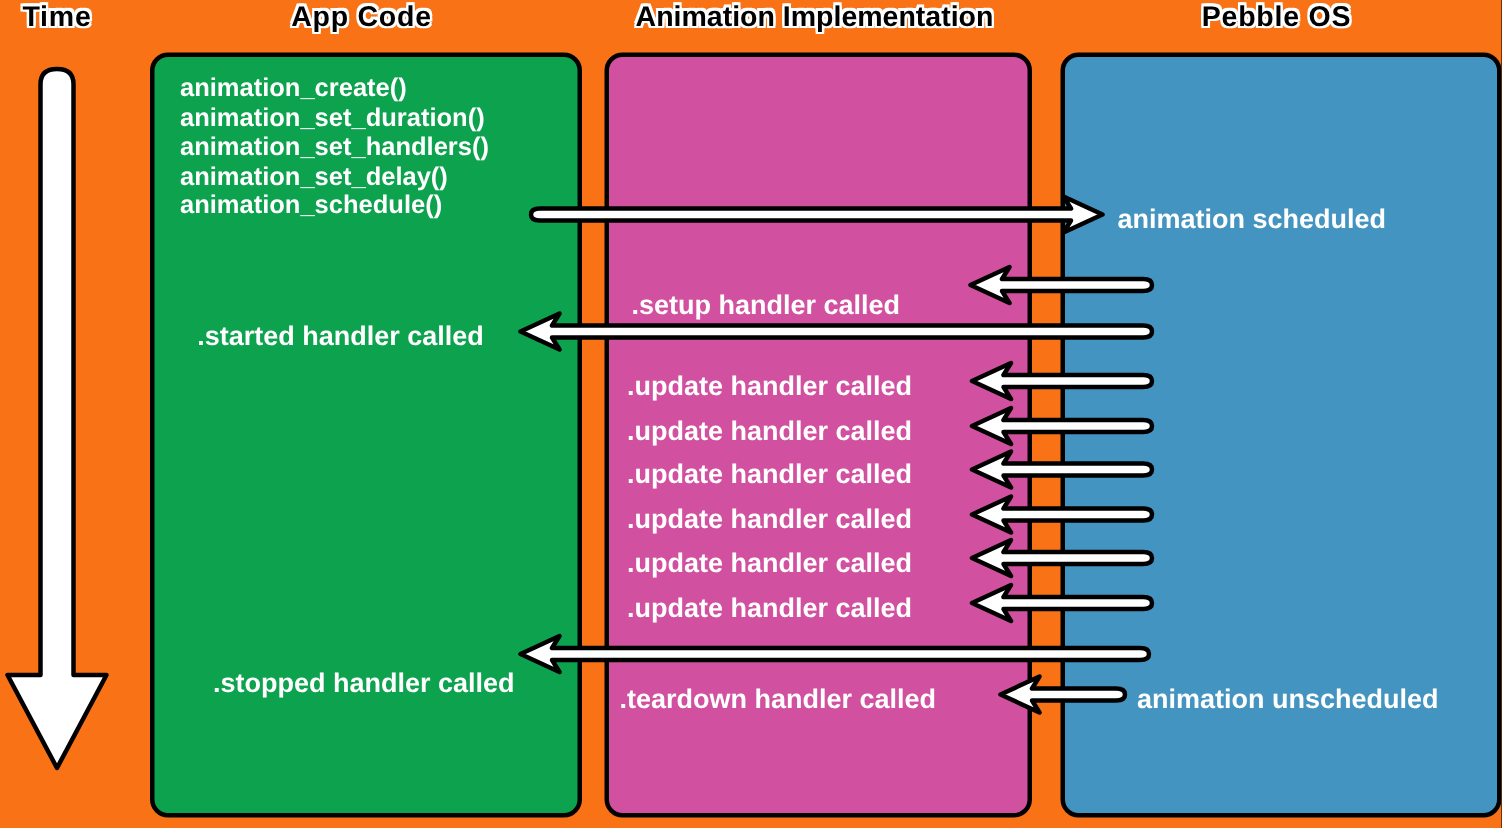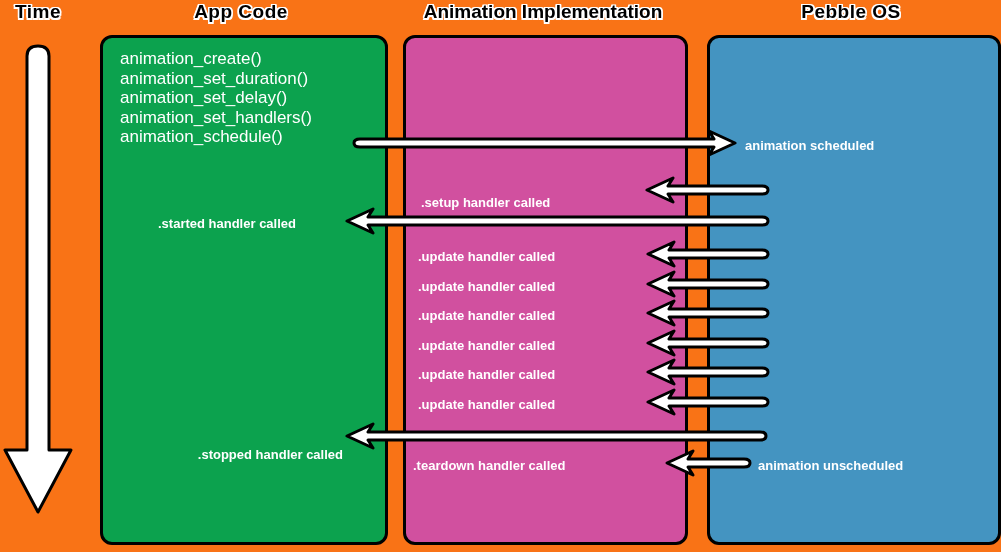--- a/index.html
+++ b/index.html
@@ -14,25 +14,25 @@
       1.5px 1.5px 0 #fff,0 -1.5px 0 #fff,0 1.5px 0 #fff,-1.5px 0 0 #fff,1.5px 0 0 #fff;
     white-space:nowrap;
   }
   .box{
     position:absolute;top:35px;height:504px;border:3px solid #000;border-radius:12px;
   }
   .box-green{left:100px;width:282px;background:#0ca24e;}
   .box-pink{left:403px;width:279px;background:#d1509f;}
   .box-blue{left:707px;width:288px;background:#4494c1;}
   .lbl{
-    position:absolute;color:#fff;font-size:13px;font-weight:700;line-height:20px;
+    position:absolute;color:#fff;font-size:18px;font-weight:700;line-height:20px;
     white-space:nowrap;
   }
   .fn-list div{
-    color:#fff;font-size:17px;font-weight:400;line-height:19.5px;white-space:nowrap;
+    color:#fff;font-size:17px;font-weight:700;line-height:19.5px;white-space:nowrap;
   }
   .fn-list{position:absolute;left:17px;top:11px;}
   .arrow{position:absolute;height:30px;display:block;}
   .time-arrow{position:absolute;left:2px;top:38px;}
 </style>
 </head>
 <body>
 
 <div class="stage">
 
@@ -42,22 +42,22 @@
   <div class="col-header" style="left:398px;width:290px;letter-spacing:0;">Animation Implementation</div>
 
   <svg class="time-arrow" width="72" height="482" viewBox="0 0 72 482">
     <path d="M25,18 Q25,8 36,8 Q47,8 47,18 V412 H69 L36,474 L3,412 H25 Z" fill="#fff" stroke="#000" stroke-width="3" stroke-linejoin="round"></path>
   </svg>
 
   <div class="box box-green">
     <div class="fn-list">
       <div>animation_create()</div>
       <div>animation_set_duration()</div>
+      <div>animation_set_handlers()</div>
       <div>animation_set_delay()</div>
-      <div>animation_set_handlers()</div>
       <div>animation_schedule()</div>
     </div>
     <div class="lbl" style="left:8px;top:176px;width:232px;text-align:center;">.started handler called</div>
     <div class="lbl" style="left:8px;top:407px;width:232px;text-align:right;">.stopped handler called</div>
   </div>
 
   <div class="box box-pink">
     <div class="lbl" style="left:15px;top:155px;">.setup handler called</div>
     <div class="lbl" style="left:12px;top:209px;">.update handler called</div>
     <div class="lbl" style="left:12px;top:239px;">.update handler called</div>

